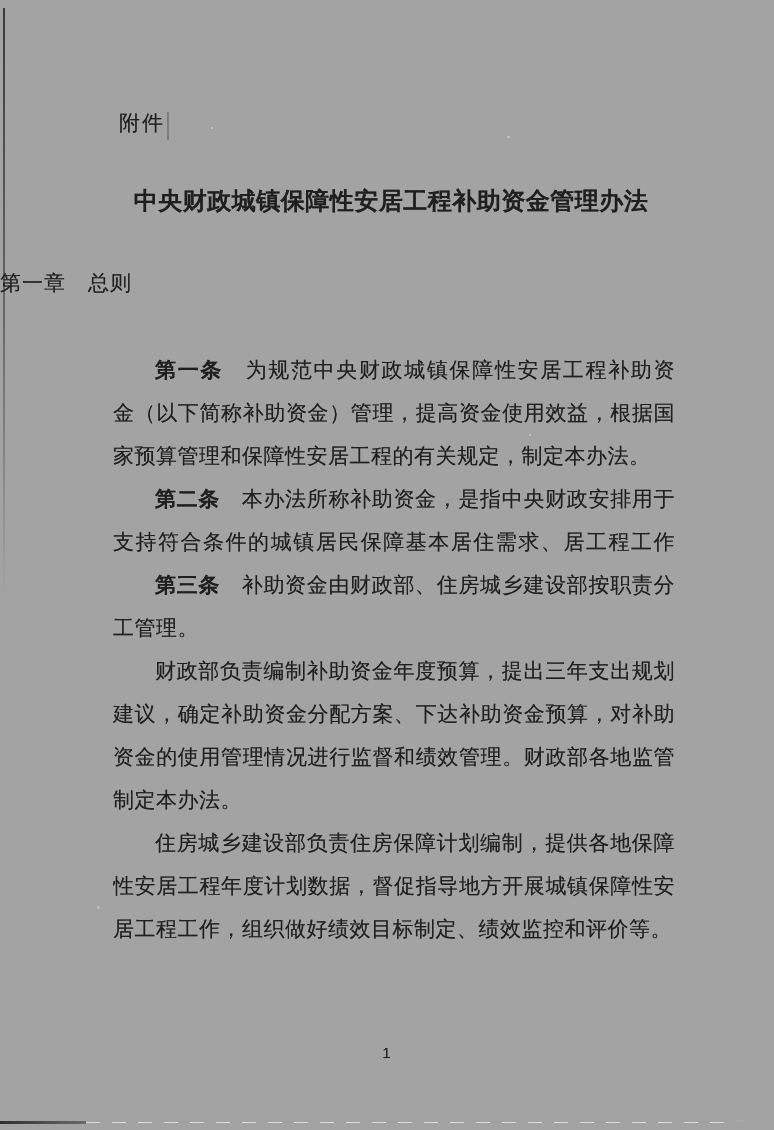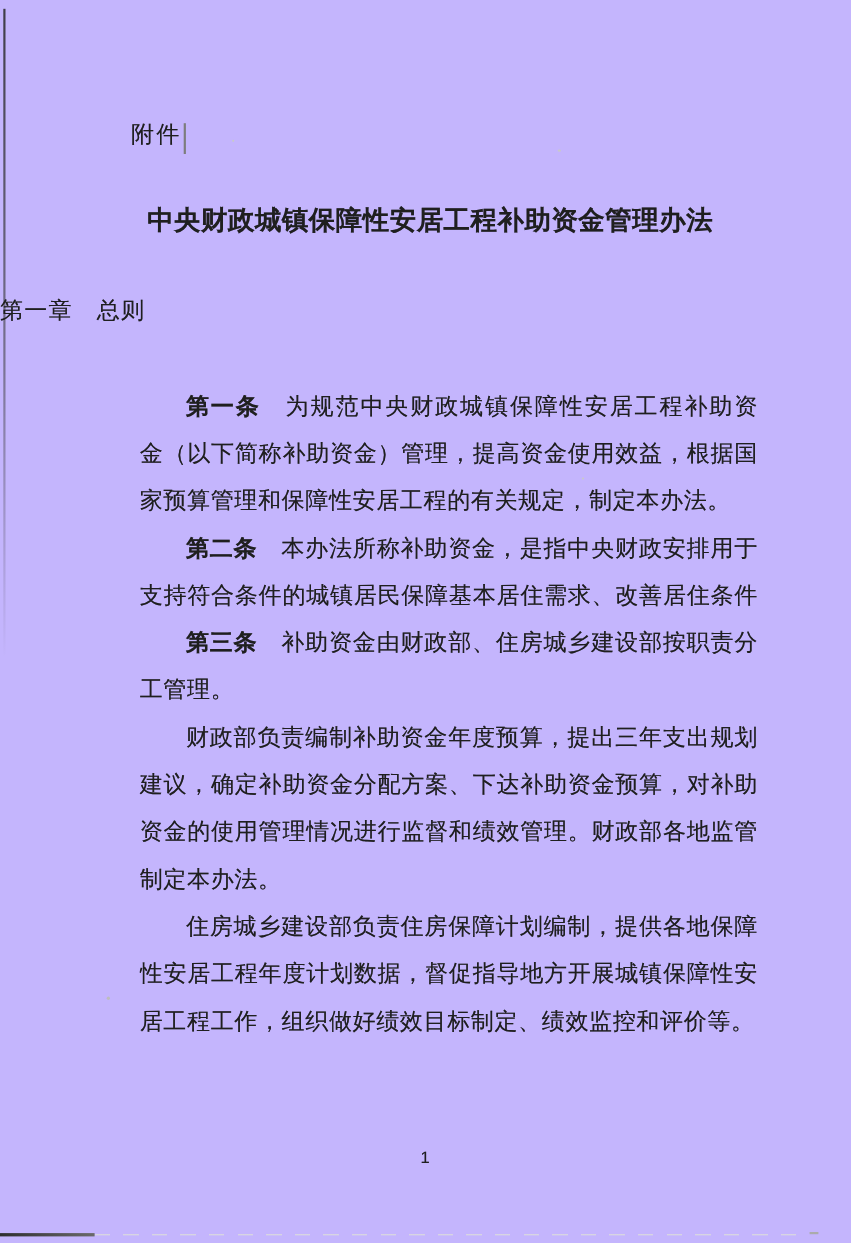--- a/index.html
+++ b/index.html
@@ -1,20 +1,20 @@
 <!DOCTYPE html>
 <html><head>
 <meta charset="utf-8">
 <style>
   html, body { margin: 0; padding: 0; background: #e8e8e8; }
   .page {
     position: relative;
     width: 774px;
     height: 1130px;
-    background: #c4b5fd;
+    background: #a3a3a3;
     overflow: hidden;
     font-family: Liberation Sans, sans-serif;
     color: #1f1f1f;
   }
   
   .page * { text-shadow: 0 0 0.45px rgba(30,30,30,0.55); }
 
   .attachment {
     position: absolute;
     left: 119px; top: 109px;
@@ -35,21 +35,21 @@
   .chapter {
     position: absolute;
     left: 0; top: 269px;
     width: 100%;
     font-size: 21px;
     letter-spacing: 1px;
     line-height: 27px;
   }
   .doc-body {
     position: absolute;
-    left: 127px; top: 348px;
+    left: 113px; top: 348px;
     width: 562px;
   }
   .line {
     height: 43px;
     line-height: 43px;
     font-size: 21px;
     letter-spacing: 0.5px;
     overflow: hidden;
   }
   .line.indent { text-indent: 42px; }
@@ -129,21 +129,21 @@
 
   <div class="doc-title">中央财政城镇保障性安居工程补助资金管理办法</div>
 
   <div class="chapter">第一章　总则</div>
 
   <div class="doc-body">
       <div class="line indent fill"><span class="bold">第一条</span><span>　为规范中央财政城镇保障性安居工程补助资</span></div>
       <div class="line fill"><span>金（以下简称补助资金）管理，提高资金使用效益，根据国</span></div>
       <div class="line"><span>家预算管理和保障性安居工程的有关规定，制定本办法。</span></div>
       <div class="line indent fill"><span class="bold">第二条</span><span>　本办法所称补助资金，是指中央财政安排用于</span></div>
-      <div class="line fill"><span>支持符合条件的城镇居民保障基本居住需求、改善居住条件</span></div>
+      <div class="line fill"><span>支持符合条件的城镇居民保障基本居住需求、居工程工作</span></div>
       <div class="line indent fill"><span class="bold">第三条</span><span>　补助资金由财政部、住房城乡建设部按职责分</span></div>
       <div class="line"><span>工管理。</span></div>
       <div class="line indent fill"><span>财政部负责编制补助资金年度预算，提出三年支出规划</span></div>
       <div class="line fill"><span>建议，确定补助资金分配方案、下达补助资金预算，对补助</span></div>
       <div class="line fill"><span>资金的使用管理情况进行监督和绩效管理。财政部各地监管</span></div>
       <div class="line"><span>制定本办法。</span></div>
       <div class="line indent fill"><span>住房城乡建设部负责住房保障计划编制，提供各地保障</span></div>
       <div class="line fill"><span>性安居工程年度计划数据，督促指导地方开展城镇保障性安</span></div>
       <div class="line"><span>居工程工作，组织做好绩效目标制定、绩效监控和评价等。</span></div>
     </div>

